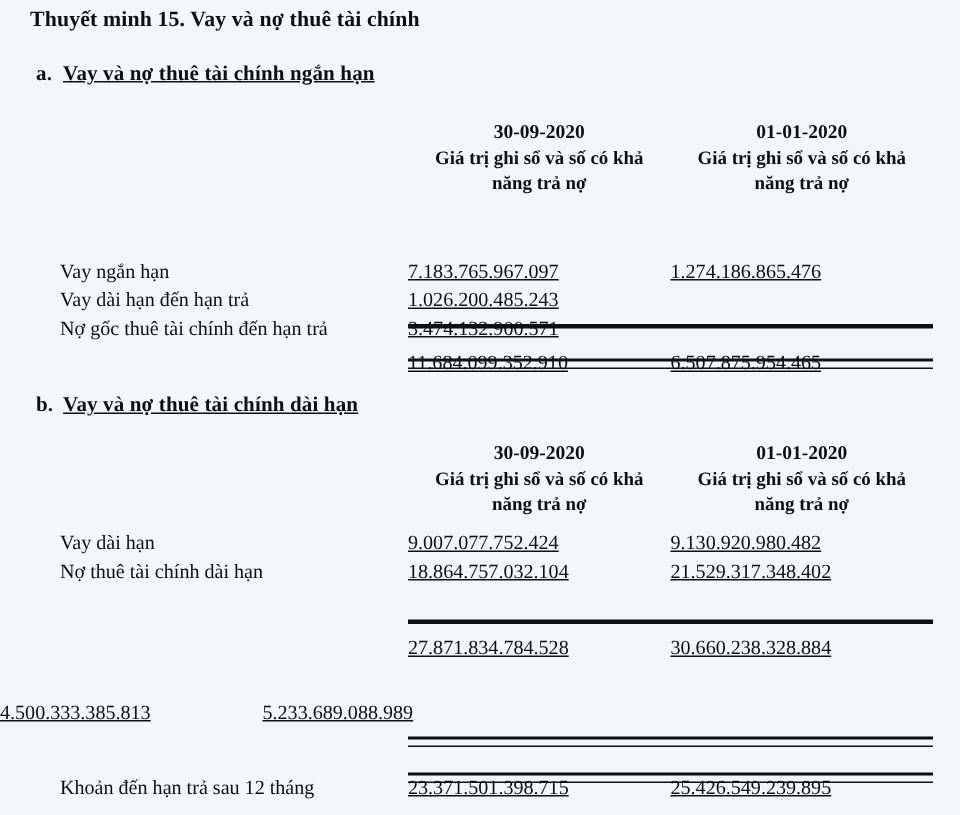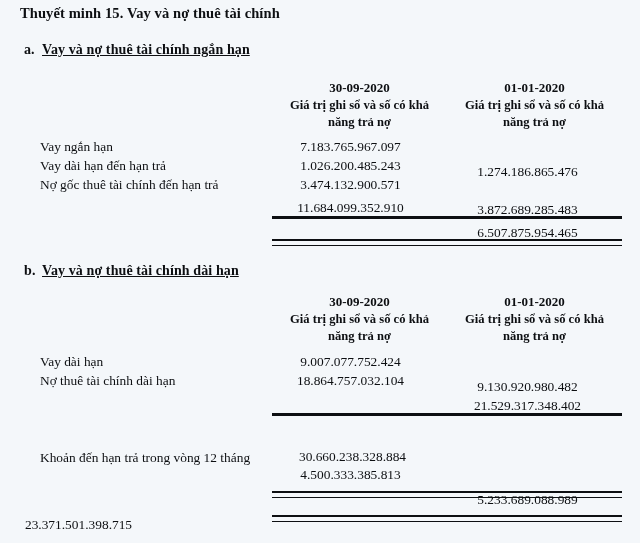--- a/index.html
+++ b/index.html
@@ -77,21 +77,21 @@
     display: block;
     padding: 0 6px;
   }
 
   
   .rows {
     position: absolute;
     left: 0;
     width: 640px;
   }
-  #rows-a { top: 138px; }
+  #rows-a { top: 172px; }
   #rows-b { top: 353px; }
 
   .row {
     position: relative;
     display: flex;
     align-items: flex-start;
     height: 19px;
   }
   .row.tall { height: 36px; }
   .row.spacer { height: 14px; }
@@ -101,27 +101,28 @@
     padding-left: 40px;
     box-sizing: border-box;
     font-size: 13.4px;
     line-height: 1.34;
     white-space: pre-line;
   }
 
   .num {
     width: 175px;
     box-sizing: border-box;
-    text-align: center;
+    text-align: left;
     padding-right: 18px;
     font-size: 13.4px;
     line-height: 1.34;
     font-variant-numeric: tabular-nums;
-  }
-  .num.c2 { padding-right: 14px; margin-top: 25px; }
+    text-decoration: underline;
+  }
+  .num.c2 { padding-right: 14px; }
 
   
   .rule {
     position: absolute;
     left: 272px;
     width: 350px;
     background: #0d0f12;
   }
   .rule.thick { height: 2.5px; }
   .rule.dbl {
@@ -168,21 +169,20 @@
       <div class="num c1">7.183.765.967.097</div>
       <div class="num c2">1.274.186.865.476</div>
     </div>
     <div class="row">
       <div class="label">Vay dài hạn đến hạn trả</div>
       <div class="num c1">1.026.200.485.243</div>
     </div>
     <div class="row">
       <div class="label">Nợ gốc thuê tài chính đến hạn trả</div>
       <div class="num c1">3.474.132.900.571</div>
-      <div class="num c2">3.872.689.285.483</div>
     </div>
     <div class="row" style="height:23px">
       <div class="label"></div>
       <div class="num c1" style="padding-top:4px">11.684.099.352.910</div>
       <div class="num c2" style="padding-top:4px">6.507.875.954.465</div>
     </div>
   </div>
 
   <div class="rule thick" id="rule-a-top"></div>
   <div class="rule dbl" id="rule-a-bottom"></div>
@@ -211,32 +211,33 @@
     <div class="row">
       <div class="label">Nợ thuê tài chính dài hạn</div>
       <div class="num c1">18.864.757.032.104</div>
       <div class="num c2">21.529.317.348.402</div>
     </div>
 
     <div class="row spacer" style="height:27px"></div>
 
     <div class="row" style="height:31px">
       <div class="label"></div>
+      <div class="num c1" style="padding-top:5px">27.871.834.784.528</div>
       <div class="num c2" style="padding-top:5px">30.660.238.328.884</div>
     </div>
 
     <div class="row tall">
-      <div class="label">Khoản đến hạn trả trong vòng 12 tháng</div>
       <div class="num c1" style="padding-top:17px">4.500.333.385.813</div>
       <div class="num c2" style="padding-top:17px">5.233.689.088.989</div>
     </div>
 
     <div class="row spacer" style="height:31px"></div>
 
     <div class="row">
+      <div class="label">Khoản đến hạn trả sau 12 tháng</div>
       <div class="num c1">23.371.501.398.715</div>
       <div class="num c2">25.426.549.239.895</div>
     </div>
   </div>
 
   <div class="rule thick" id="rule-b-sub"></div>
   <div class="rule dbl" id="rule-b-last-top"></div>
   <div class="rule dbl" id="rule-b-last-bottom"></div>
 
 </div>

